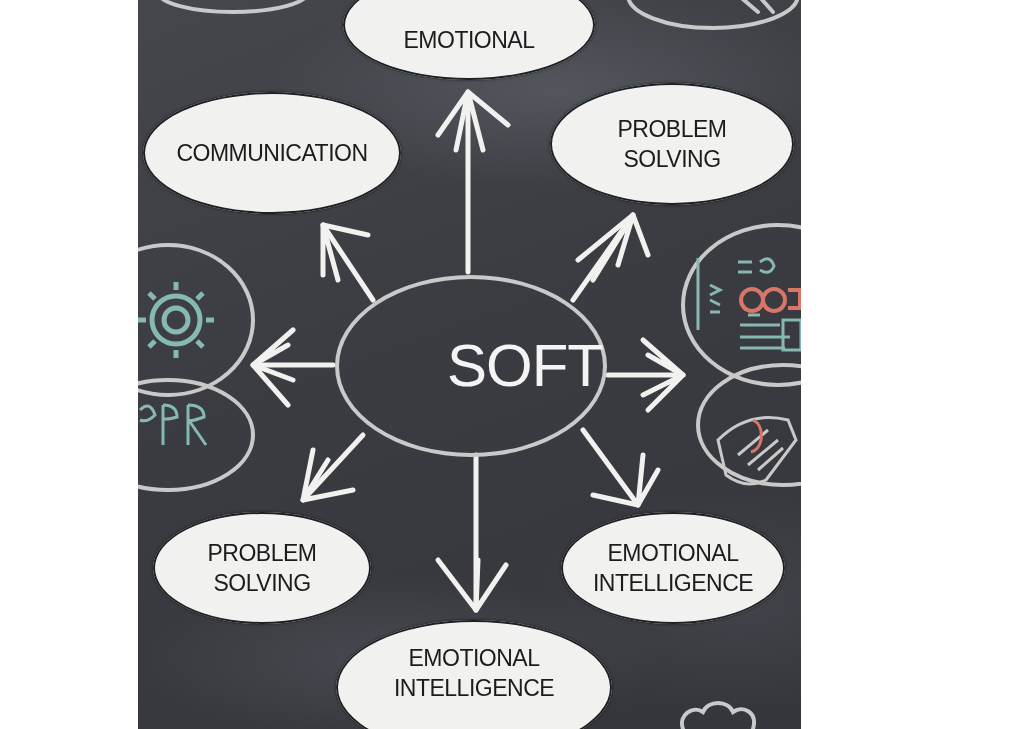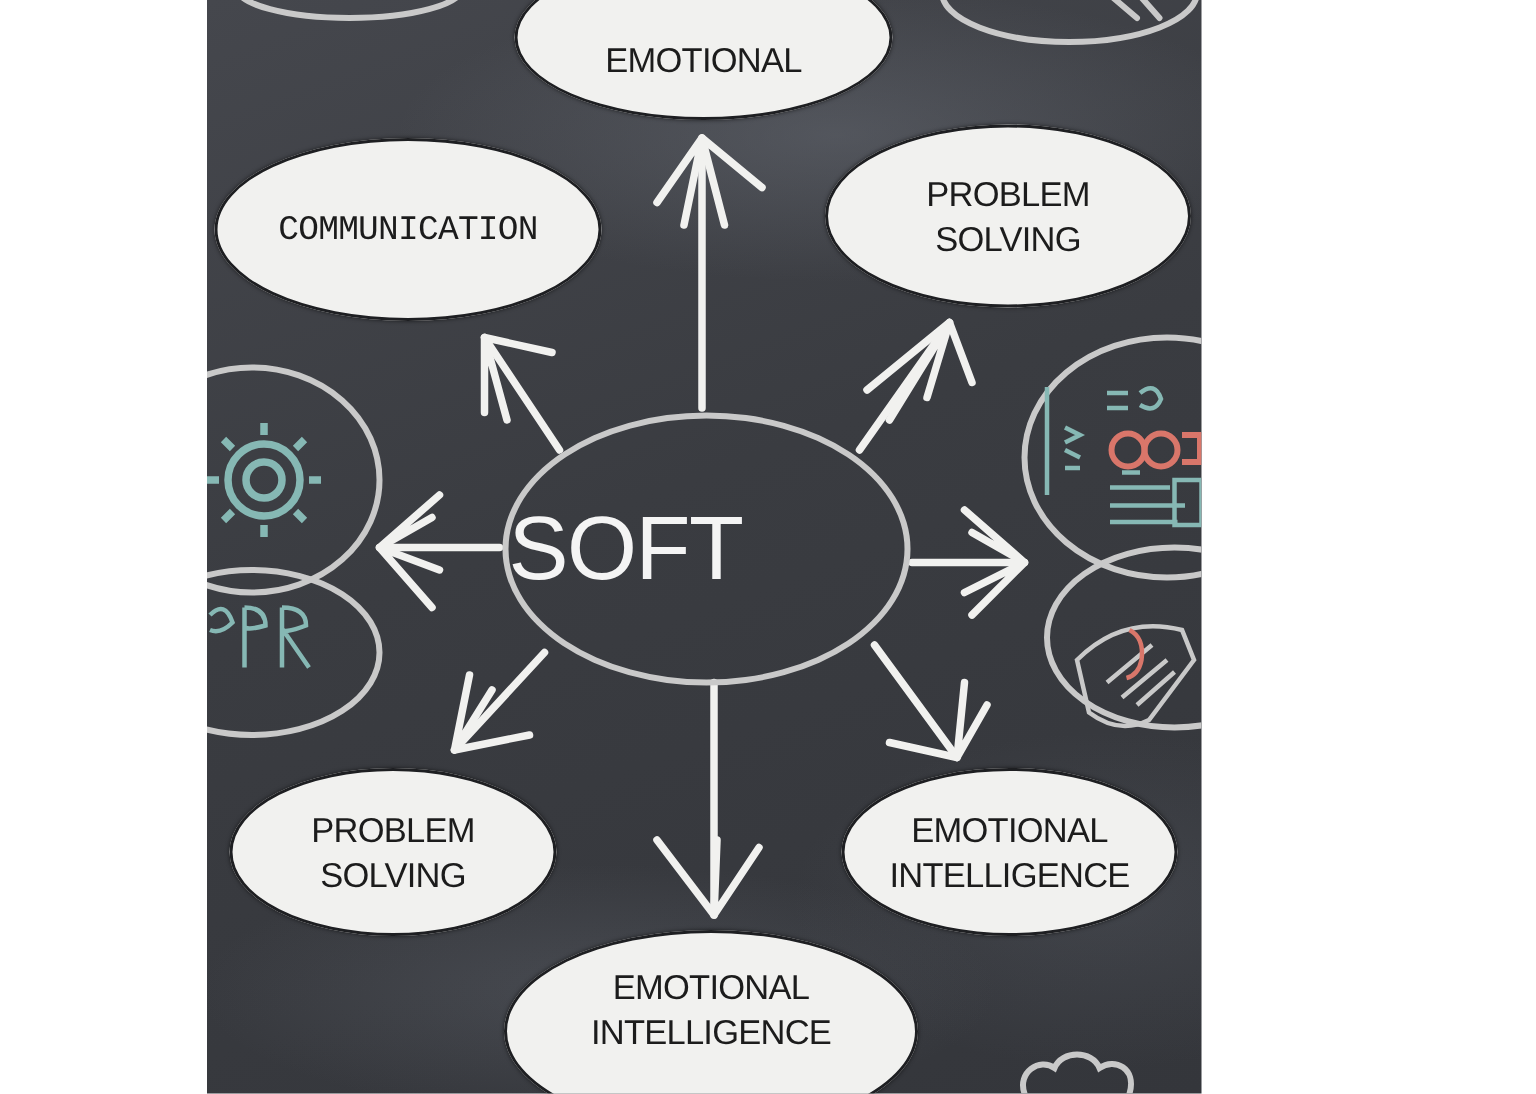--- a/index.html
+++ b/index.html
@@ -20,21 +20,21 @@
     .bubble {
       position: absolute; background: #f1f1ef; border-radius: 50%;
       box-shadow: 0 0 0 2px #1e1f22 inset, 0 0 3px rgba(0,0,0,0.6);
       display: flex; align-items: center; justify-content: center; text-align: center;
       color: #1c1c1c; font-size: 23px; line-height: 30px; letter-spacing: -0.5px;
     }
     .bubble span { display: block; }
     #center {
       position: absolute; left: 197px; top: 275px; width: 272px; height: 182px;
       border-radius: 50%; border: 4px solid #c9c9c9; box-sizing: border-box;
-      display: flex; flex-direction: column; align-items: flex-start; justify-content: center;
+      display: flex; flex-direction: column; align-items: flex-end; justify-content: center;
       color: #f4f4f4; font-size: 60px; line-height: 60px; letter-spacing: -1px;
     }
   </style>
 </head>
 <body>
 
 <div id="board">
   <svg class="art" viewBox="0 0 663 729">
     <g fill="none" stroke="#c9c9c9" stroke-width="4" stroke-linecap="round">
 
@@ -112,21 +112,21 @@
   <div id="center">
     <span>SOFT</span>
   </div>
 
   <div class="bubble" style="left:205px; top:-30px; width:252px; height:110px;">
     <div style="margin-top:30px;">
       <span>EMOTIONAL</span>
     </div>
   </div>
 
-  <div class="bubble" style="left:5px; top:92px; width:258px; height:122px;font-family:Liberation Mono, monospace;">
+  <div class="bubble" style="left:5px; top:92px; width:258px; height:122px;">
     <div>
       <span>COMMUNICATION</span>
     </div>
   </div>
 
   <div class="bubble" style="left:412px; top:83px; width:244px; height:122px;">
     <div>
       <span>PROBLEM</span>
       <span>SOLVING</span>
     </div>

